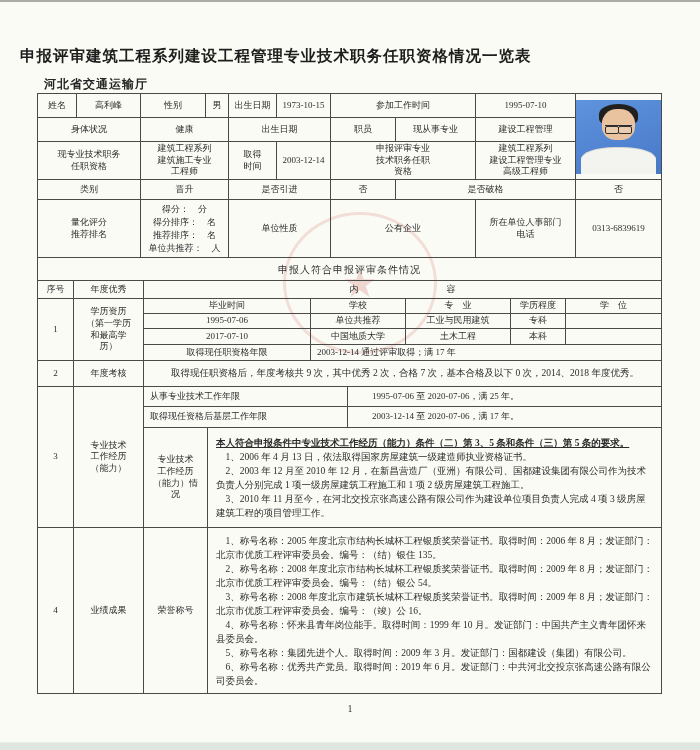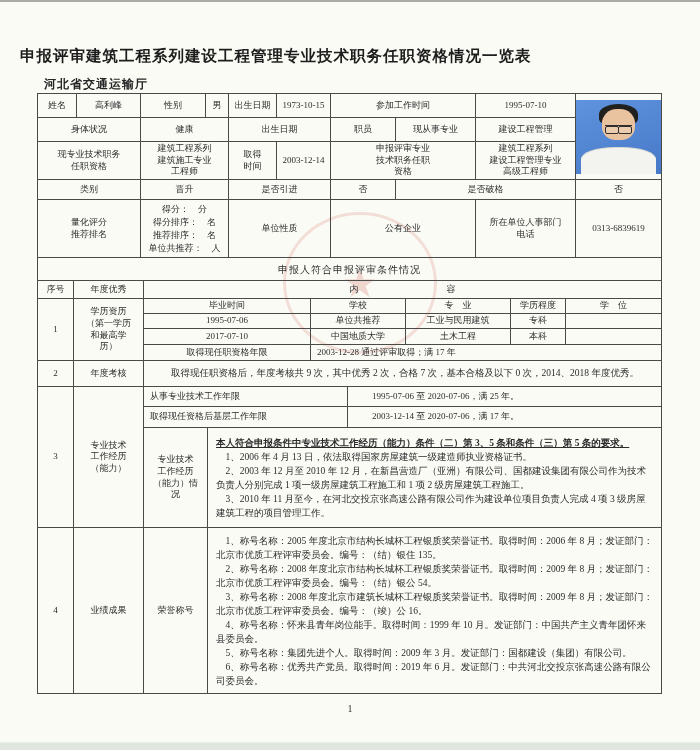--- a/index.html
+++ b/index.html
@@ -203,21 +203,21 @@
     </tr>
     <tr style="height:16px">
       <td colspan="2">2017-07-10</td>
       <td colspan="2">中国地质大学</td>
       <td>土木工程</td>
       <td>本科</td>
       <td></td>
     </tr>
     <tr style="height:16px">
       <td colspan="2">取得现任职资格年限</td>
-      <td colspan="5" class="tl pad-l">2003-12-28 通过评审取得；满 17 年</td>
+      <td colspan="5" class="tl pad-l">2003-12-14 通过评审取得；满 17 年</td>
     </tr>
 
     <tr style="height:26px">
       <td>2</td>
       <td>年度考核</td>
       <td colspan="7" class="indent2">取得现任职资格后，年度考核共 9 次，其中优秀 2 次，合格 7 次，基本合格及以下 0 次，2014、2018 年度优秀。</td>
     </tr>
 
     <tr style="height:20px">
       <td rowspan="3">3</td>

